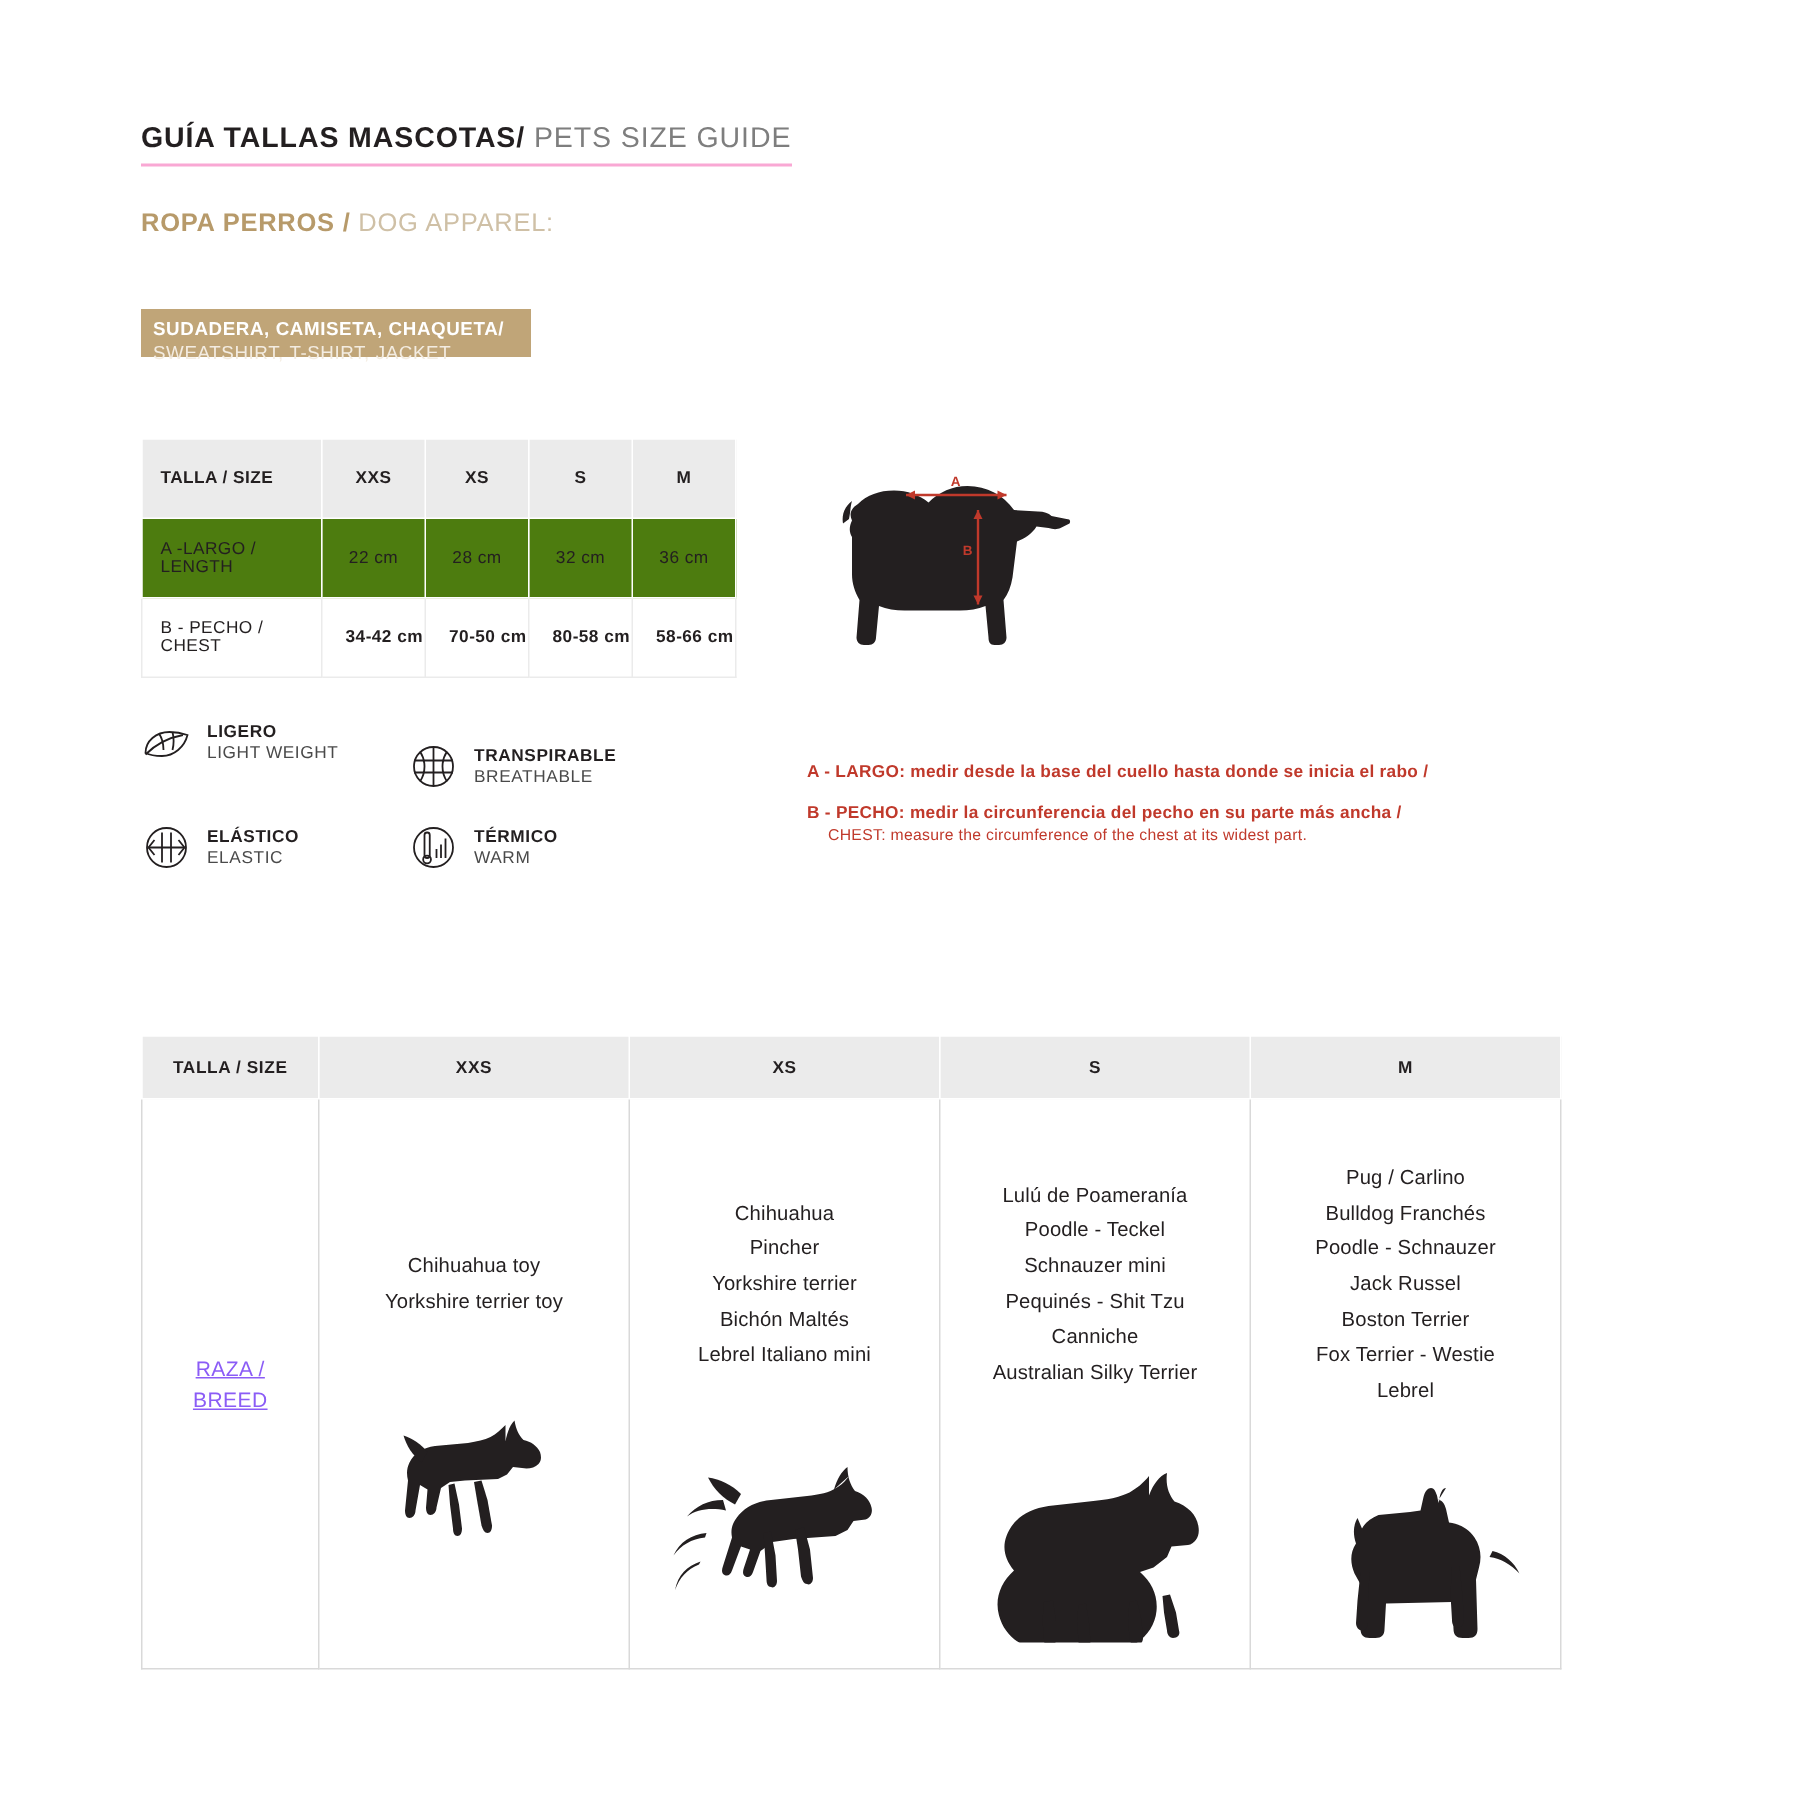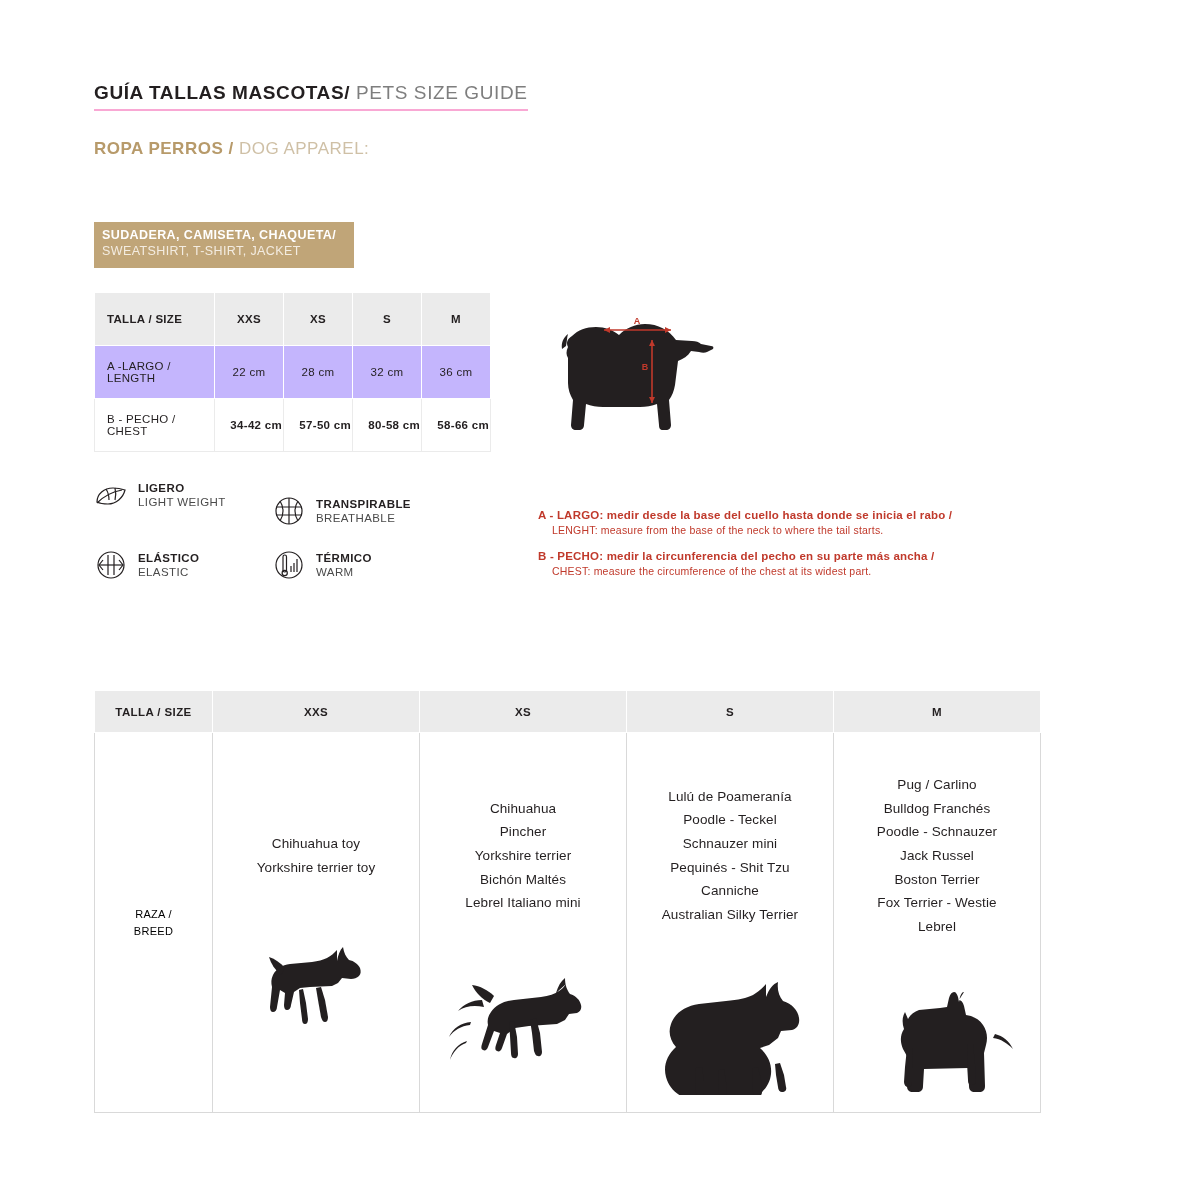--- a/index.html
+++ b/index.html
@@ -28,22 +28,22 @@
   .title-en {
     font-size: 19px; letter-spacing: 0.6px; font-weight: 400; color: #7e7e7e;
   }
 
   .subtitle-wrap { position: absolute; left: 94px; top: 139px; }
   .subtitle-es { font-size: 17px; letter-spacing: 0.5px; font-weight: 700; color: #b79a6a; }
   .subtitle-en { font-size: 17px; letter-spacing: 0.5px; font-weight: 400; color: #cfc0a6; }
 
   
   .band {
-    position: absolute; left: 94px; top: 222px;
-    width: 260px; height: 46px;
+    position: absolute; left: 94px; top: 206px;
+    width: 260px; height: 32px;
     background: #c0a578;
     color: #ffffff;
     padding: 5px 8px 0 8px;
     line-height: 1.28;
   }
   .band-es { font-size: 12.5px; font-weight: 700; letter-spacing: 0.4px; display: block; }
   .band-en { font-size: 12.5px; font-weight: 400; letter-spacing: 0.4px; display: block; color: #f3ece1;}
 
   
   .size-table {
@@ -53,21 +53,21 @@
   }
   .size-table td {
     border: 1px solid #ffffff;
     height: 53px;
     text-align: center;
     font-size: 11.5px;
     letter-spacing: 0.3px;
     vertical-align: middle;
   }
   .size-table tr.r-head td { background: #ebebeb; font-weight: 700; }
-  .size-table tr.r-a td { background: #c4b5fd; }
+  .size-table tr.r-a td { background: #4d7c0f; }
   .size-table tr.r-b td { background: #ffffff; border-color: #ebebeb; }
   .size-table td.lbl { text-align: left; padding-left: 12px; width: 120px; }
   .size-table td.val { width: 69px; }
   .size-table tr.r-b td.lbl { font-weight: 400; }
   .size-table tr.r-b td.val { font-weight: 700; text-align: right; }
   .size-table tr.r-head td.lbl { font-weight: 700; }
 
   
   .features { position: absolute; left: 94px; top: 478px; width: 420px; }
   .feat {
@@ -107,24 +107,25 @@
     height: 42px;
     font-size: 11.5px;
     font-weight: 700;
     letter-spacing: 0.4px;
     border-color: #ffffff;
   }
   .breed-table thead th.first { width: 118px; }
   .breed-table thead th.col { width: 207px; }
   .breed-table tbody td { background: #ffffff; }
   .breed-table td.raza {
-    font-size: 11px;
+    font-size: 14px;
     line-height: 1.5;
     letter-spacing: 0.3px;
-    color: #000000;
+    color: #8b5cf6;
+    text-decoration: underline;
   }
   .breed-cell { height: 378px; padding: 40px 6px 6px 6px; }
   .breed-list {
     font-size: 13.5px;
     line-height: 1.75;
     color: #231f20;
     letter-spacing: 0.1px;
   }
   .breed-sil { height: 150px; display:flex; align-items:flex-end; justify-content:center; margin-top: 18px;}
   .breed-sil svg { display:block; }
@@ -159,21 +160,21 @@
       <tr class="r-a">
         <td class="lbl">A -LARGO / LENGTH</td>
         <td class="val">22 cm</td>
         <td class="val">28 cm</td>
         <td class="val">32 cm</td>
         <td class="val">36 cm</td>
       </tr>
       <tr class="r-b">
         <td class="lbl">B - PECHO / CHEST</td>
         <td class="val">34-42 cm</td>
-        <td class="val">57-50 cm</td>
+        <td class="val">70-50 cm</td>
         <td class="val">80-58 cm</td>
         <td class="val">58-66 cm</td>
       </tr>
     </tbody>
   </table>
 
   <div class="features">
 
     <div class="feat f0">
       <span class="ico">
@@ -257,21 +258,20 @@
       <line x1="112" y1="30" x2="112" y2="93" stroke="#c0392b" stroke-width="1.6"></line>
       <polygon points="112,30 109,36 115,36" fill="#c0392b"></polygon>
       <polygon points="112,93 109,87 115,87" fill="#c0392b"></polygon>
       <text x="105" y="60" font-family="Liberation Sans, sans-serif" font-size="9" font-weight="bold" fill="#c0392b" text-anchor="middle">B</text>
     </svg>
   </div>
 
   <div class="legend">
     <div class="row">
       <span class="l-es">A - LARGO: medir desde la base del cuello hasta donde se inicia el rabo /</span>
-      <span class="l-en">LENGHT: measure from the base of the neck to where the tail starts.</span>
     </div>
     <div class="row">
       <span class="l-es">B - PECHO: medir la circunferencia del pecho en su parte más ancha /</span>
       <span class="l-en">CHEST: measure the circumference of the chest at its widest part.</span>
     </div>
   </div>
 
   <table class="breed-table">
     <thead>
       <tr>

